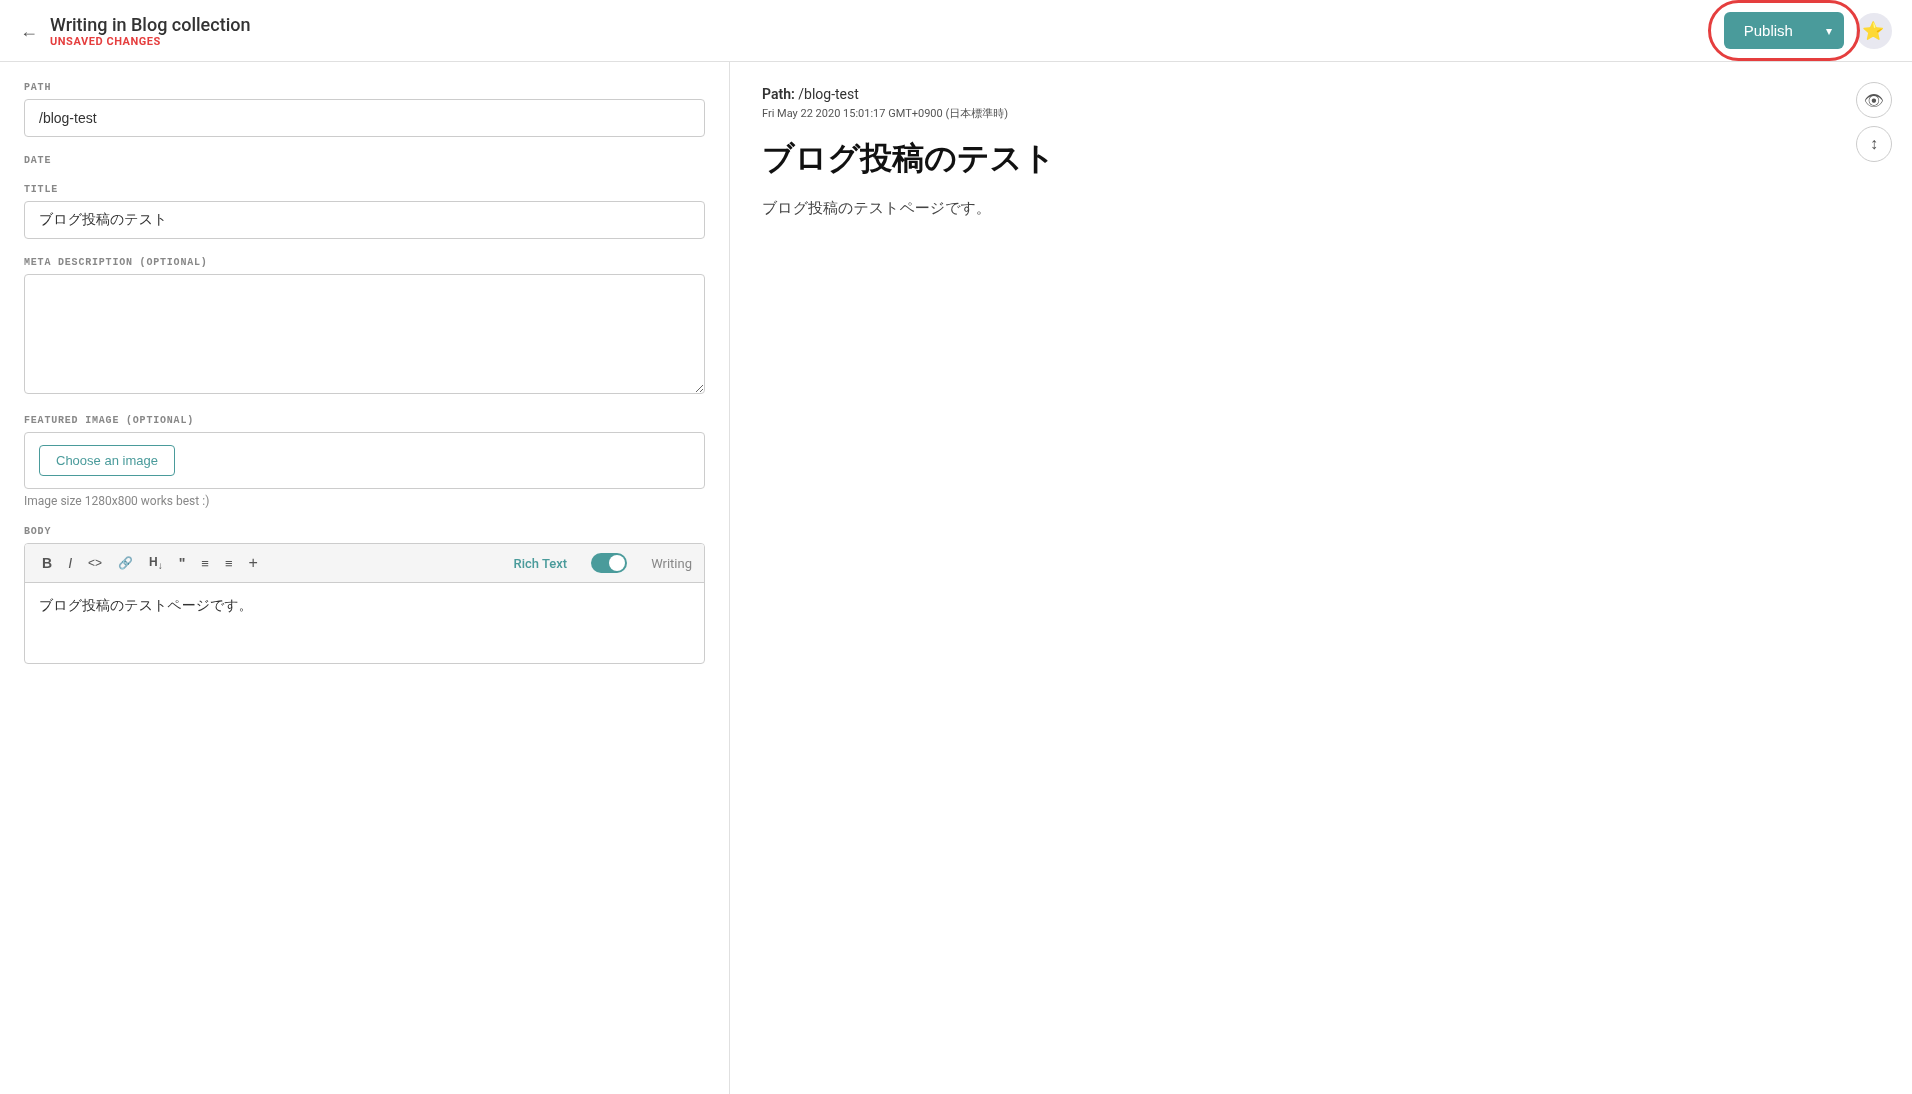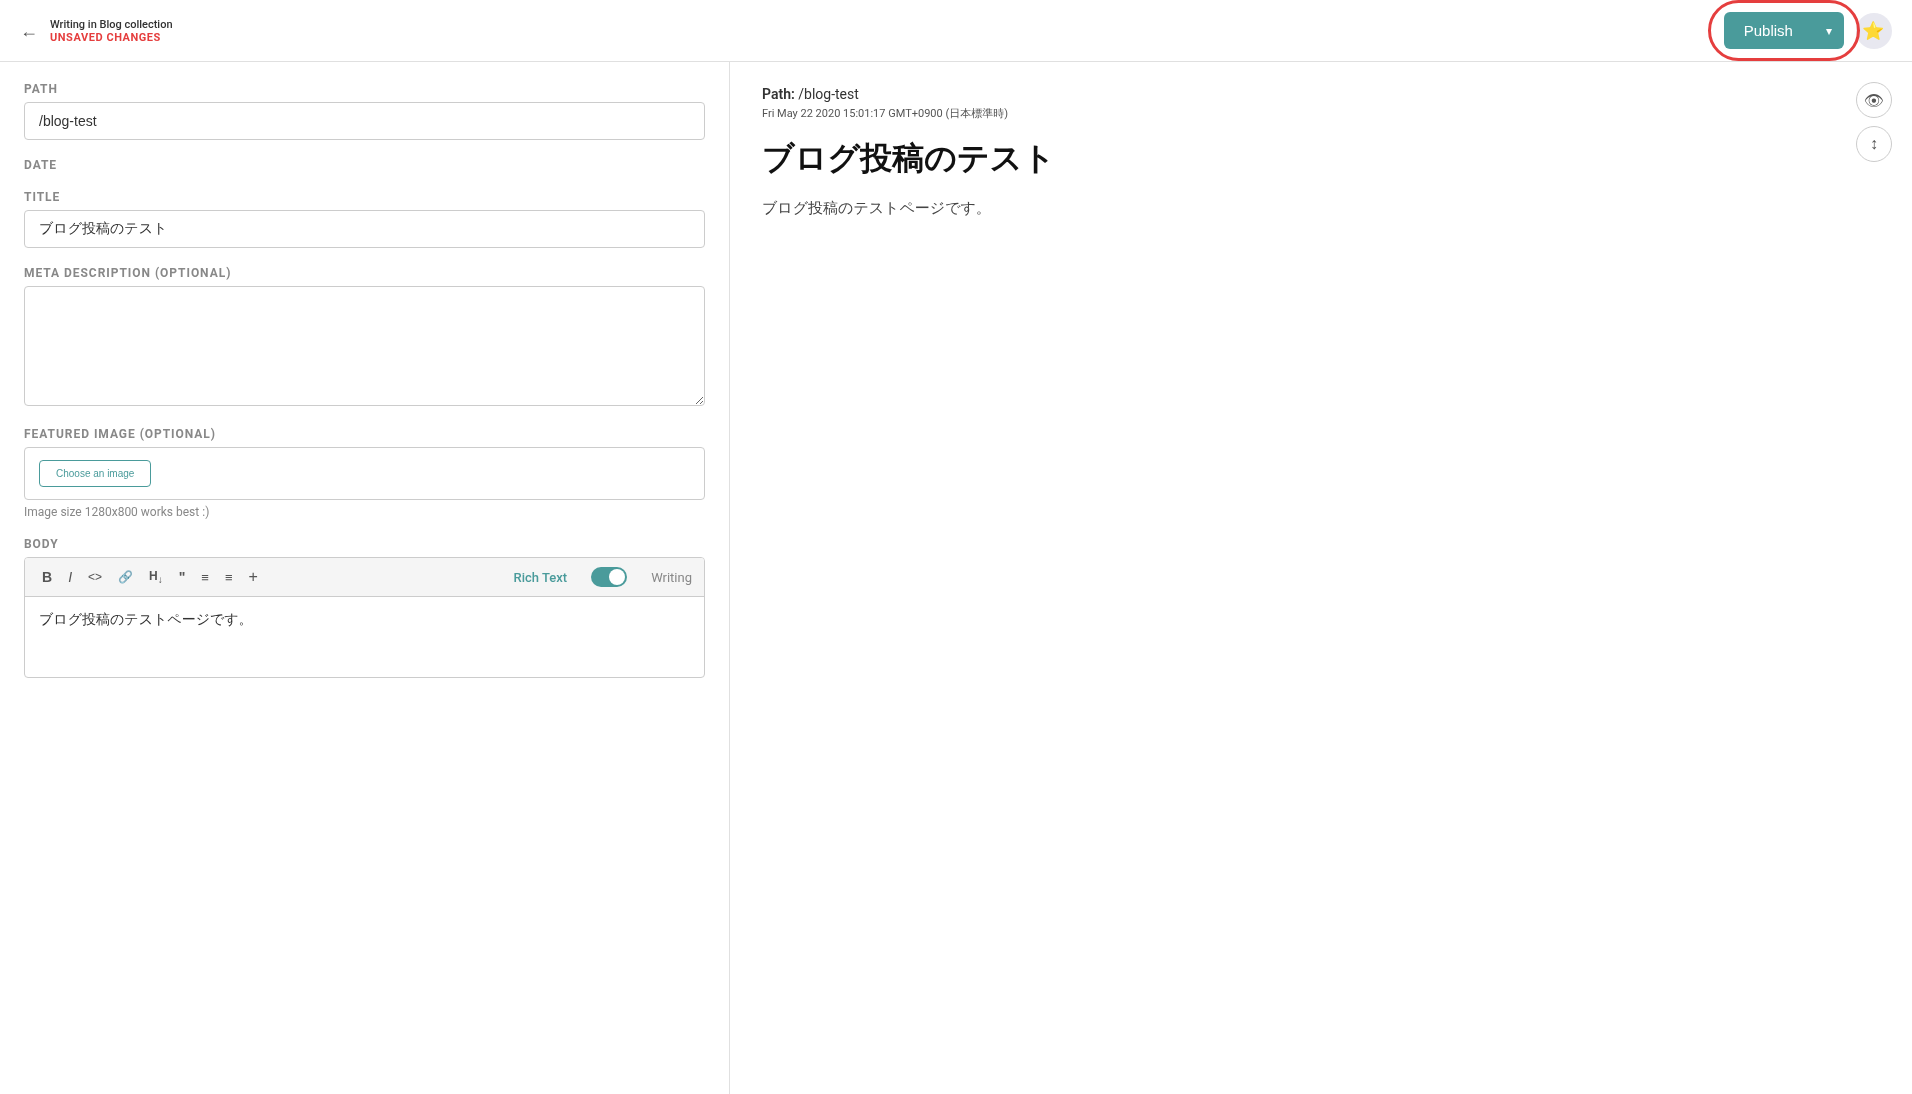--- a/index.html
+++ b/index.html
@@ -28,21 +28,21 @@
     .back-arrow {
       font-size: 18px;
       cursor: pointer;
       color: #555;
     }
     .header-title {
       display: flex;
       flex-direction: column;
     }
     .header-title-text {
-      font-size: 11px;
+      font-size: 18px;
       font-weight: 500;
       color: #333;
     }
     .header-unsaved {
       font-size: 11px;
       font-weight: 700;
       color: #e53e3e;
       letter-spacing: 0.05em;
     }
     .header-right {
@@ -117,26 +117,27 @@
       min-width: 730px;
       border-right: 1px solid #e0e0e0;
       overflow-y: auto;
       padding: 20px 24px;
     }
 
     .field-group {
       margin-bottom: 18px;
     }
     .field-label {
-      font-size: 12px;
+      font-size: 10px;
       font-weight: 700;
       color: #888;
       letter-spacing: 0.08em;
       margin-bottom: 6px;
       text-transform: uppercase;
+      font-family: Liberation Mono, monospace;
     }
     .field-input {
       width: 100%;
       padding: 10px 14px;
       border: 1px solid #ccc;
       border-radius: 4px;
       font-size: 14px;
       color: #333;
       background: #fff;
     }
@@ -163,21 +164,21 @@
       border-radius: 4px;
       padding: 12px 14px;
     }
     .choose-image-btn {
       background: #fff;
       border: 1px solid #4a9b9b;
       color: #4a9b9b;
       padding: 7px 16px;
       border-radius: 4px;
       cursor: pointer;
-      font-size: 10px;
+      font-size: 13px;
       font-weight: 500;
     }
 
     
     .body-editor {
       border: 1px solid #ccc;
       border-radius: 4px;
       overflow: hidden;
     }
     .editor-toolbar {

